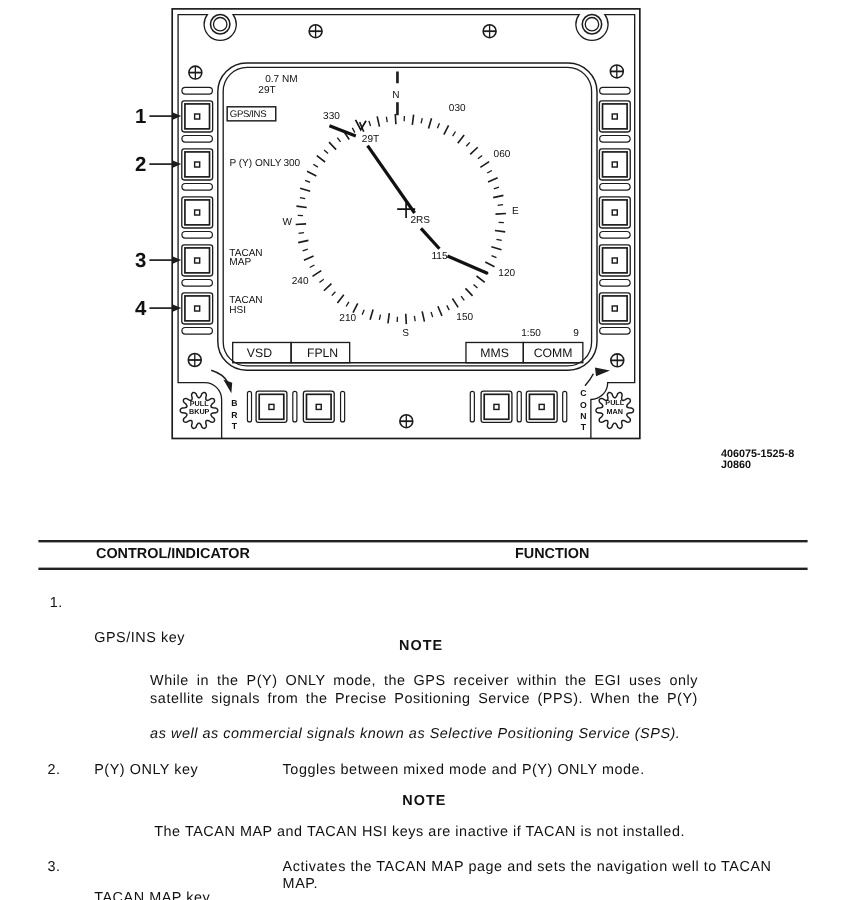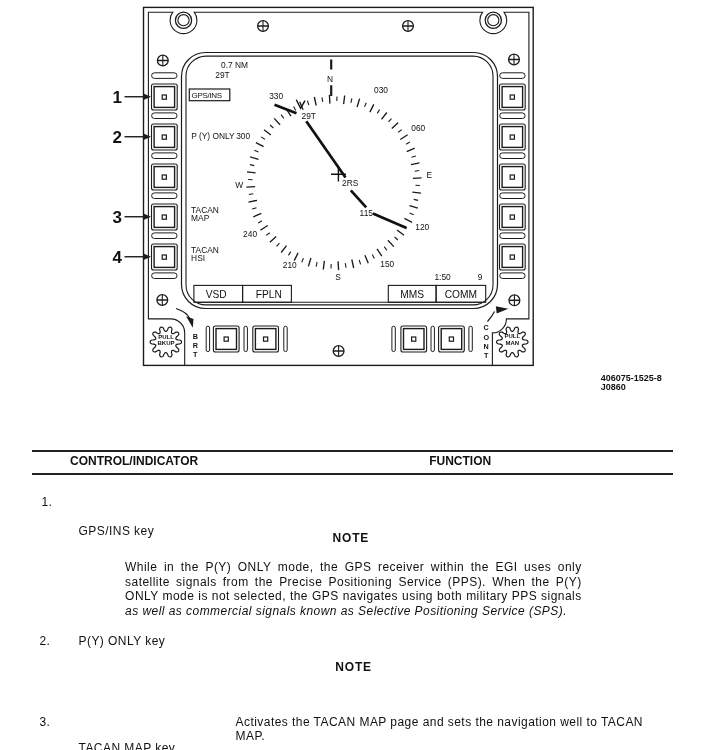--- a/index.html
+++ b/index.html
@@ -218,37 +218,38 @@
 <path d="M527.9,342.0 527.9,342.5 527.6,343.1 527.1,343.6 526.2,344.0 524.2,344.1 523.4,344.4 522.9,344.6 522.5,344.9 522.3,345.3 522.3,345.6 522.4,346.1 522.7,346.6 523.2,347.3 524.7,348.6 525.2,349.4 525.3,350.1 525.2,350.7 525.0,351.2 524.6,351.6 524.0,351.8 523.3,351.9 522.4,351.8 520.7,350.7 519.9,350.4 519.3,350.3 518.8,350.4 518.5,350.5 518.2,350.8 518.1,351.2 518.0,351.8 518.0,352.7 518.5,354.6 518.3,355.6 518.0,356.2 517.6,356.6 517.1,356.9 516.6,357.0 516.0,356.8 515.4,356.5 514.7,355.9 514.0,354.0 513.5,353.3 513.1,352.9 512.7,352.6 512.3,352.6 511.9,352.6 511.5,352.9 511.1,353.3 510.6,354.0 509.9,355.9 509.2,356.5 508.6,356.8 508.0,357.0 507.5,356.9 507.0,356.6 506.6,356.2 506.3,355.6 506.1,354.6 506.6,352.7 506.6,351.8 506.5,351.2 506.4,350.8 506.1,350.5 505.8,350.4 505.3,350.3 504.7,350.4 503.9,350.7 502.2,351.8 501.3,351.9 500.6,351.8 500.0,351.6 499.6,351.2 499.4,350.7 499.3,350.1 499.4,349.4 499.9,348.6 501.4,347.3 501.9,346.6 502.2,346.1 502.3,345.6 502.3,345.3 502.1,344.9 501.7,344.6 501.2,344.4 500.4,344.1 498.4,344.0 497.5,343.6 497.0,343.1 496.7,342.5 496.6,342.0 496.7,341.5 497.0,340.9 497.5,340.4 498.4,340.0 500.4,339.9 501.2,339.6 501.7,339.4 502.1,339.1 502.3,338.7 502.3,338.4 502.2,337.9 501.9,337.4 501.4,336.7 499.9,335.4 499.4,334.6 499.3,333.9 499.4,333.3 499.6,332.8 500.0,332.4 500.6,332.2 501.3,332.1 502.2,332.2 503.9,333.3 504.7,333.6 505.3,333.7 505.8,333.6 506.1,333.5 506.4,333.2 506.5,332.8 506.6,332.2 506.6,331.3 506.1,329.4 506.3,328.4 506.6,327.8 507.0,327.4 507.5,327.1 508.0,327.0 508.6,327.2 509.2,327.5 509.9,328.1 510.6,330.0 511.1,330.7 511.5,331.1 511.9,331.4 512.3,331.4 512.7,331.4 513.1,331.1 513.5,330.7 514.0,330.0 514.7,328.1 515.4,327.5 516.0,327.2 516.6,327.0 517.1,327.1 517.6,327.4 518.0,327.8 518.3,328.4 518.5,329.4 518.0,331.3 518.0,332.2 518.1,332.8 518.2,333.2 518.5,333.5 518.8,333.6 519.3,333.7 519.9,333.6 520.7,333.3 522.4,332.2 523.3,332.1 524.0,332.2 524.6,332.4 525.0,332.8 525.2,333.3 525.3,333.9 525.2,334.6 524.7,335.4 523.2,336.7 522.7,337.4 522.4,337.9 522.3,338.4 522.3,338.7 522.5,339.1 522.9,339.4 523.4,339.6 524.2,339.9 526.2,340.0 527.1,340.4 527.6,340.9 527.9,341.5 Z" fill="none" stroke="#1c1c1c" stroke-width="1.2"></path>
 <text x="512.3" y="337.8" font-size="6" font-weight="bold" text-anchor="middle" fill="#111">PULL</text>
 <text x="512.3" y="345.3" font-size="6" font-weight="bold" text-anchor="middle" fill="#111">MAN</text>
 
 <text x="600.8" y="380.9" font-size="9" font-weight="bold" fill="#111">406075-1525-8</text>
 <text x="600.8" y="390.4" font-size="9" font-weight="bold" fill="#111">J0860</text>
 </svg>
 
 <div class="rule" style="top:449.5px"></div>
 
-<div class="h" style="left:70px;top:453.6px;">CONTROL/INDICATOR</div>
+<div class="h" style="left:80px;top:453.6px;">CONTROL/INDICATOR</div>
 <div class="h" style="left:429.2px;top:453.6px;">FUNCTION</div>
 <div class="rule" style="top:473.3px"></div>
 
 <div class="b" style="left:41.4px;top:494.7px;">1.</div>
 <div class="b" style="left:78.5px;top:494.7px;margin-top:29px;">GPS/INS key</div>
 
 <div class="h" style="left:332.6px;top:531.1px;letter-spacing:0.8px;">NOTE</div>
 
 <div class="b" style="left:125.1px;top:574.7px;word-spacing:2.46px;">satellite signals from the Precise Positioning Service (PPS). When the P(Y)</div>
 <div class="b" style="left:125.1px;top:560.3px;word-spacing:2.82px;">While in the P(Y) ONLY mode, the GPS receiver within the EGI uses only</div>
-<div class="b" style="left:125.1px;top:589.2px;word-spacing:0.21px;">ONLY mode is not selected, the GPS navigates using both military PPS signals</div>
 <div class="b" style="left:125.1px;top:603.7px;font-style:italic;">as well as commercial signals known as Selective Positioning Service (SPS).</div>
 
 <div class="b" style="left:39.5px;top:633.8px;">2.</div>
 <div class="b" style="left:78.5px;top:633.8px;">P(Y) ONLY key</div>
+<div class="b" style="left:235.5px;top:633.8px;">Toggles between mixed mode and P(Y) ONLY mode.</div>
 
 <div class="h" style="left:335.3px;top:659.7px;letter-spacing:0.8px;">NOTE</div>
 
+<div class="b" style="left:128.5px;top:685.9px;">The TACAN MAP and TACAN HSI keys are inactive if TACAN is not installed.</div>
 
 <div class="b" style="left:39.5px;top:715.0px;">3.</div>
 <div class="b" style="left:78.5px;top:741px;">TACAN MAP key</div>
 <div class="b" style="left:235.5px;top:715.0px;">Activates the TACAN MAP page and sets the navigation well to TACAN</div>
 <div class="b" style="left:235.5px;top:729.4px;text-align:center;">MAP.</div>
 </div>
 
 </body></html>

